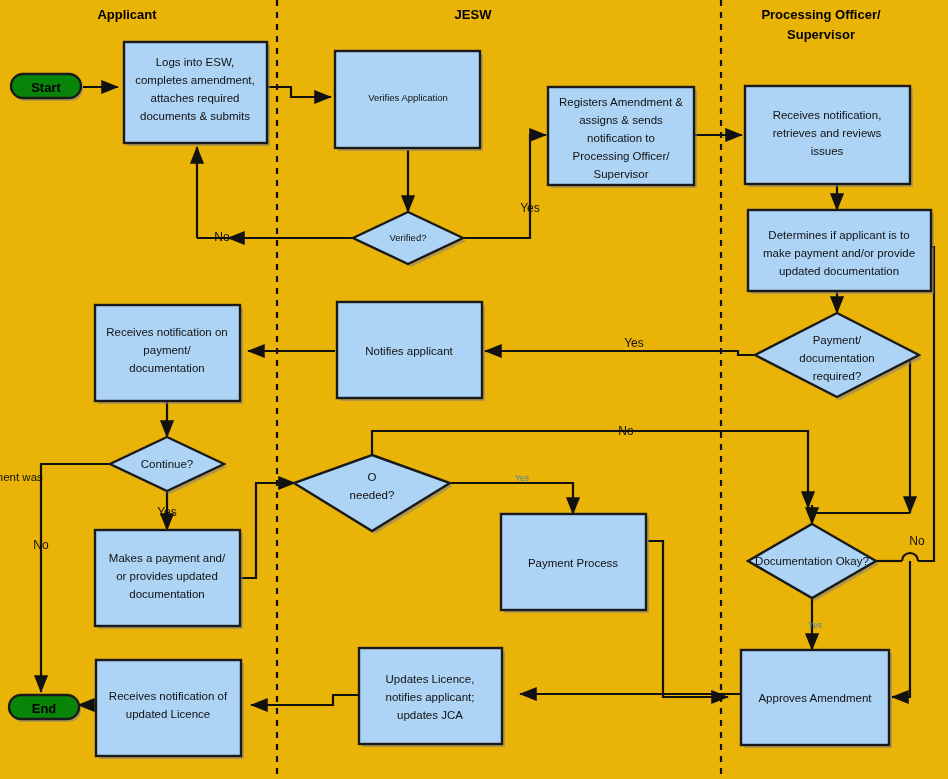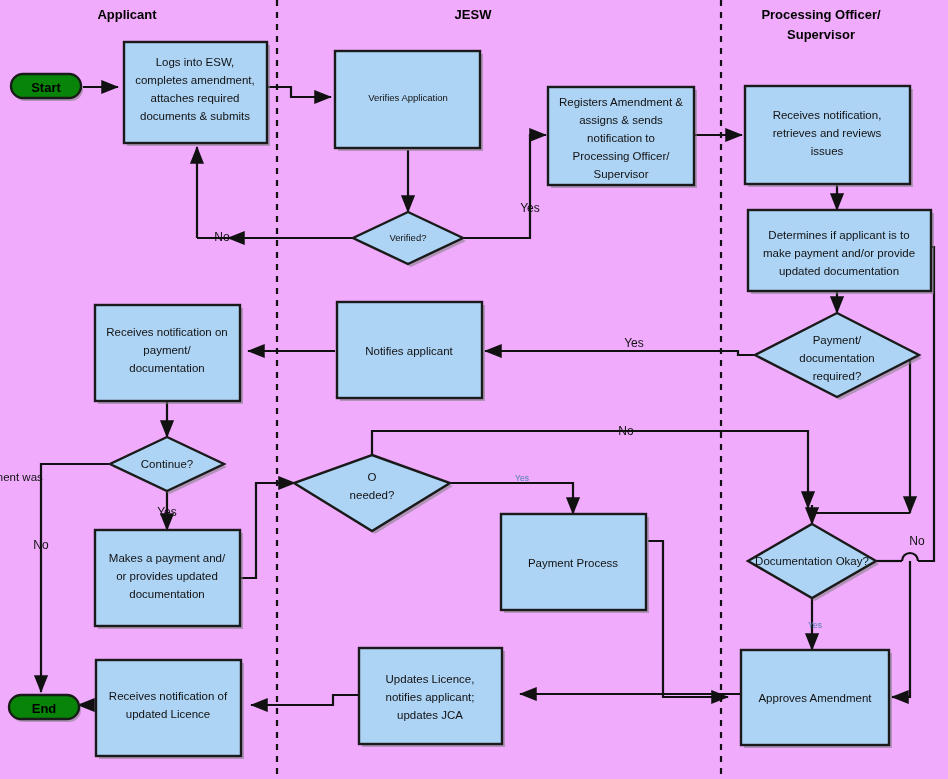--- a/index.html
+++ b/index.html
@@ -1,17 +1,17 @@
 <!DOCTYPE html>
 <html><head>
 <meta charset="utf-8">
 <style>
   html,body{margin:0;padding:0;background:#ffffff;}
   body{width:948px;height:779px;font-family:"Liberation Sans",sans-serif;}
-  #stage{position:relative;width:948px;height:779px;overflow:hidden;background:#f0abfc;}
+  #stage{position:relative;width:948px;height:779px;overflow:hidden;background:#eab308;}
   svg{position:absolute;left:0;top:0;width:948px;height:779px;}
   .lane-title{font-family:"Liberation Sans",sans-serif;font-size:13px;font-weight:bold;fill:#000;text-anchor:middle;}
   .node-text{font-family:"Liberation Sans",sans-serif;font-size:11.5px;fill:#111;text-anchor:middle;}
   .node-text.small{font-size:9.5px;}
   .term-text{font-family:"Liberation Sans",sans-serif;font-size:13px;font-weight:bold;fill:#000;text-anchor:middle;}
   .edge-label{font-family:"Liberation Sans",sans-serif;font-size:12px;fill:#111;text-anchor:middle;}
   .edge-label.faint{font-size:8.5px;fill:#4f7fb0;}
   .box{fill:#aed4f5;stroke:#1a1a1a;stroke-width:2.4;}
   .dia{fill:#aed4f5;stroke:#1a1a1a;stroke-width:2.4;}
   .term{fill:#088408;stroke:#1a1a1a;stroke-width:2.4;}

